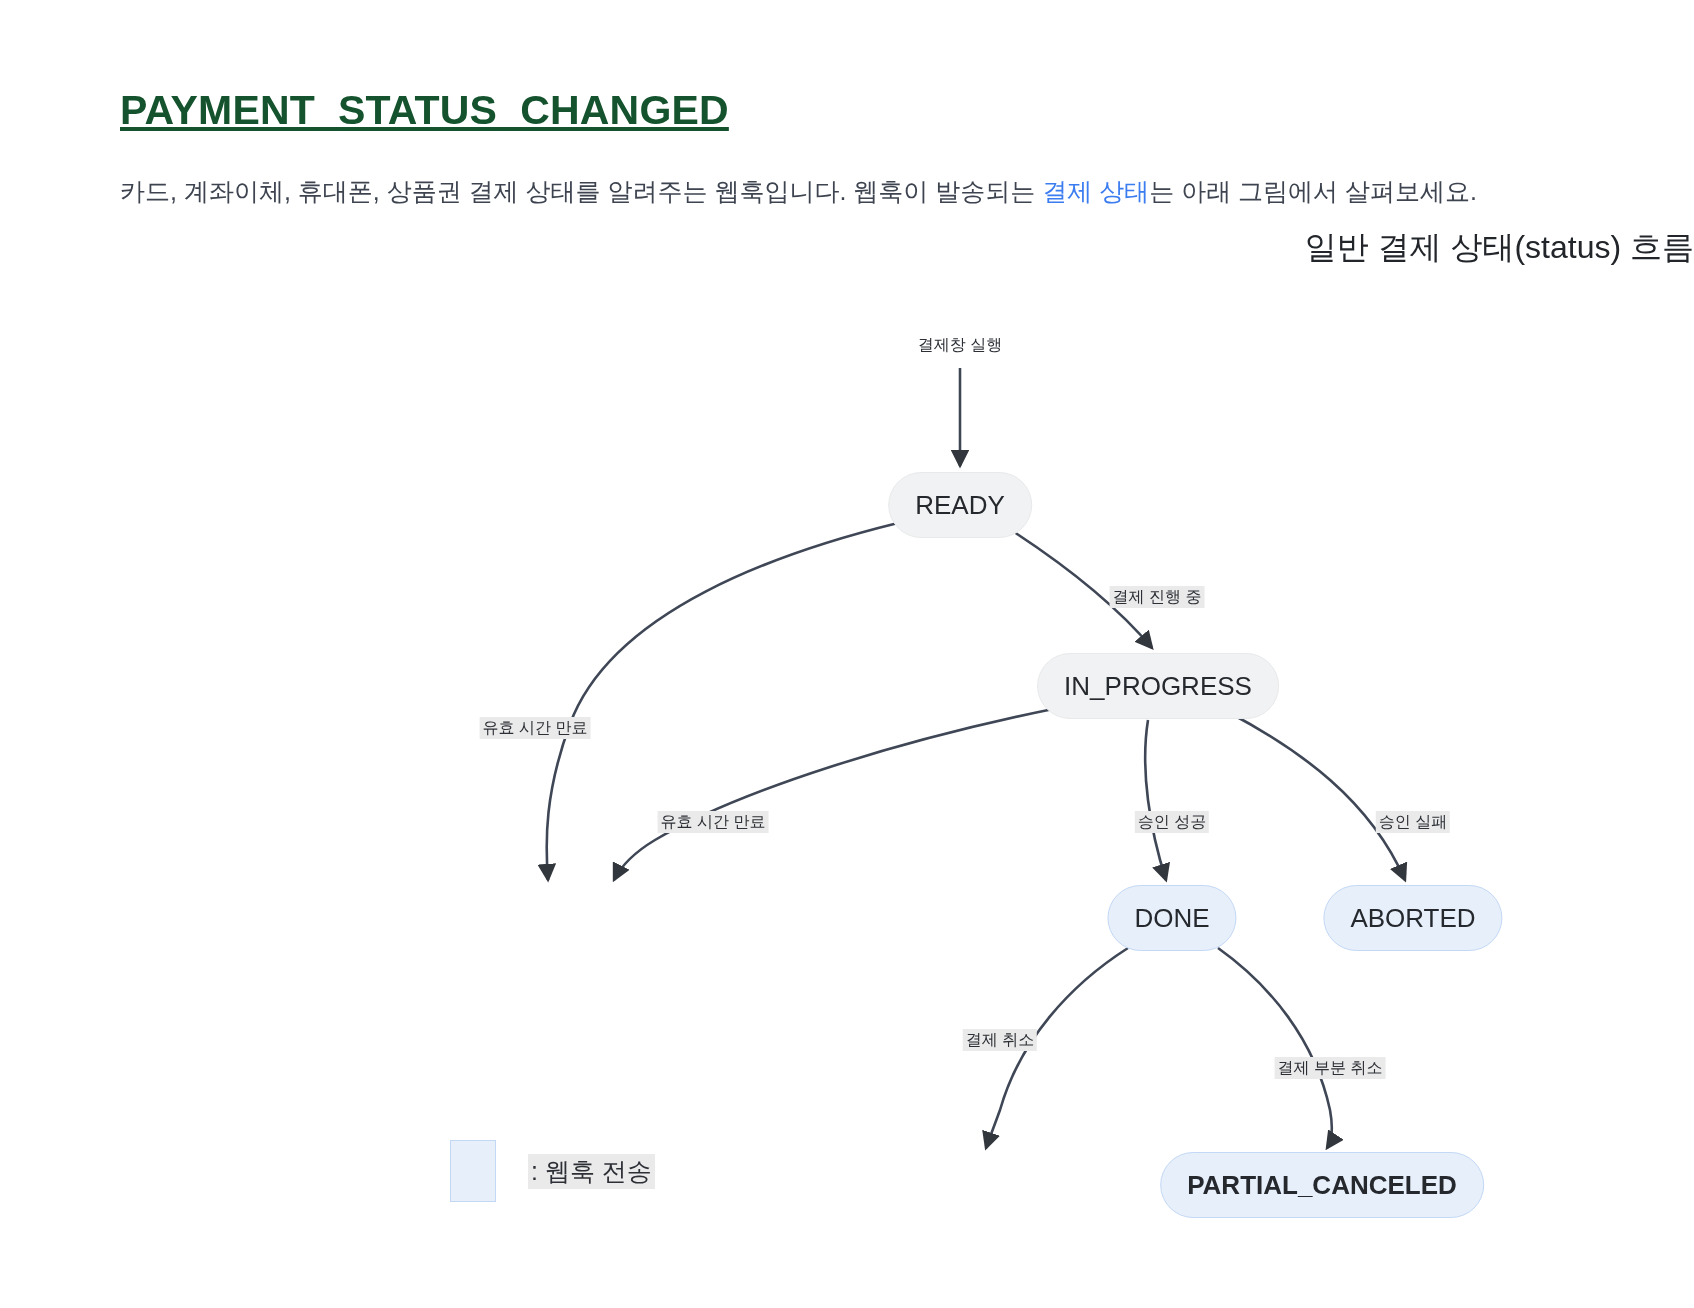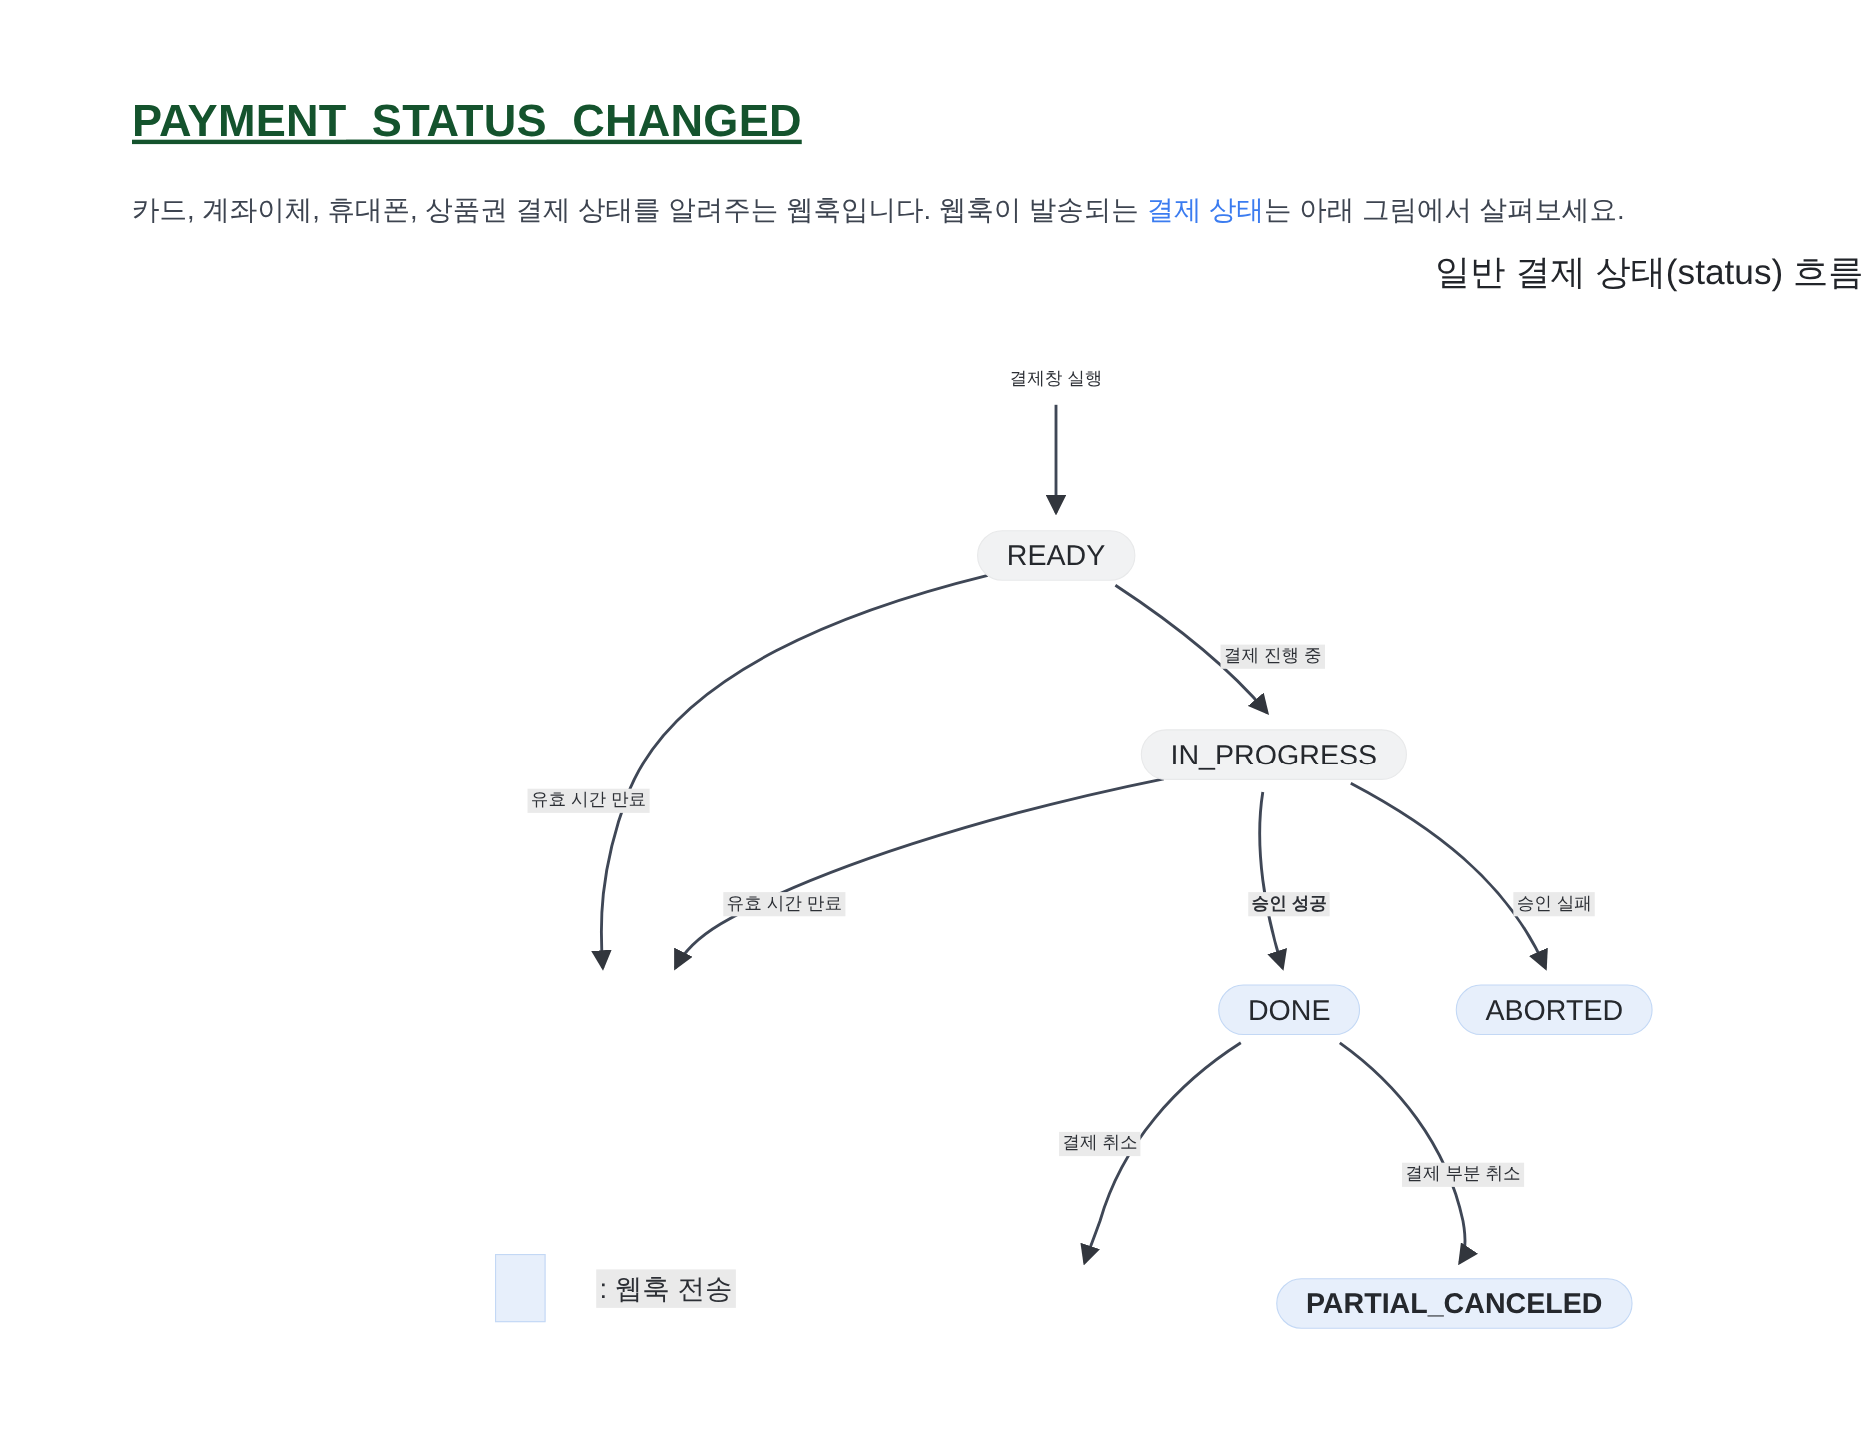--- a/index.html
+++ b/index.html
@@ -81,21 +81,21 @@
     transform: translate(-50%, -50%);
     display: flex;
     align-items: center;
     justify-content: center;
     box-sizing: border-box;
     border-radius: 34px;
     font-size: 26px;
     line-height: 1;
     white-space: nowrap;
     padding: 0 26px;
-    height: 46px;
+    height: 66px;
     color: #25282d;
   }
   .node.gray {
     background: #f1f2f3;
     border: 1px solid #e8e9ea;
   }
   .node.blue {
     background: #e7effb;
     border: 1.5px solid #c3d8f5;
   }
@@ -123,21 +123,21 @@
     align-items: center;
   }
   .legend-swatch {
     width: 46px;
     height: 62px;
     background: #e7effb;
     border: 1.5px solid #c3d8f5;
     box-sizing: border-box;
   }
   .legend-text {
-    margin-left: 46px;
+    margin-left: 32px;
     font-size: 25px;
     color: #2c2f35;
     background: #eaeaea;
     padding: 1px 3px;
     white-space: nowrap;
   }
 </style>
 </head>
 <body>
 
@@ -191,21 +191,21 @@
       <span>ABORTED</span>
     </div>
     <div class="node blue" style="left:1322px; top:905px;font-weight:bold;">
       <span>PARTIAL_CANCELED</span>
     </div>
 
     <div class="edge-label plain" style="left:960px; top:65px;">결제창 실행</div>
     <div class="edge-label" style="left:535px; top:448px;">유효 시간 만료</div>
     <div class="edge-label" style="left:1157px; top:317px;">결제 진행 중</div>
     <div class="edge-label" style="left:713px; top:542px;">유효 시간 만료</div>
-    <div class="edge-label" style="left:1172px; top:542px;font-weight:bold;">승인 성공</div>
+    <div class="edge-label" style="left:1172px; top:542px;">승인 성공</div>
     <div class="edge-label" style="left:1413px; top:542px;">승인 실패</div>
     <div class="edge-label" style="left:1000px; top:760px;">결제 취소</div>
     <div class="edge-label" style="left:1330px; top:788px;">결제 부분 취소</div>
   </div>
 
   <div class="legend">
     <div class="legend-swatch"></div>
     <div class="legend-text">: 웹훅 전송</div>
   </div>
 

